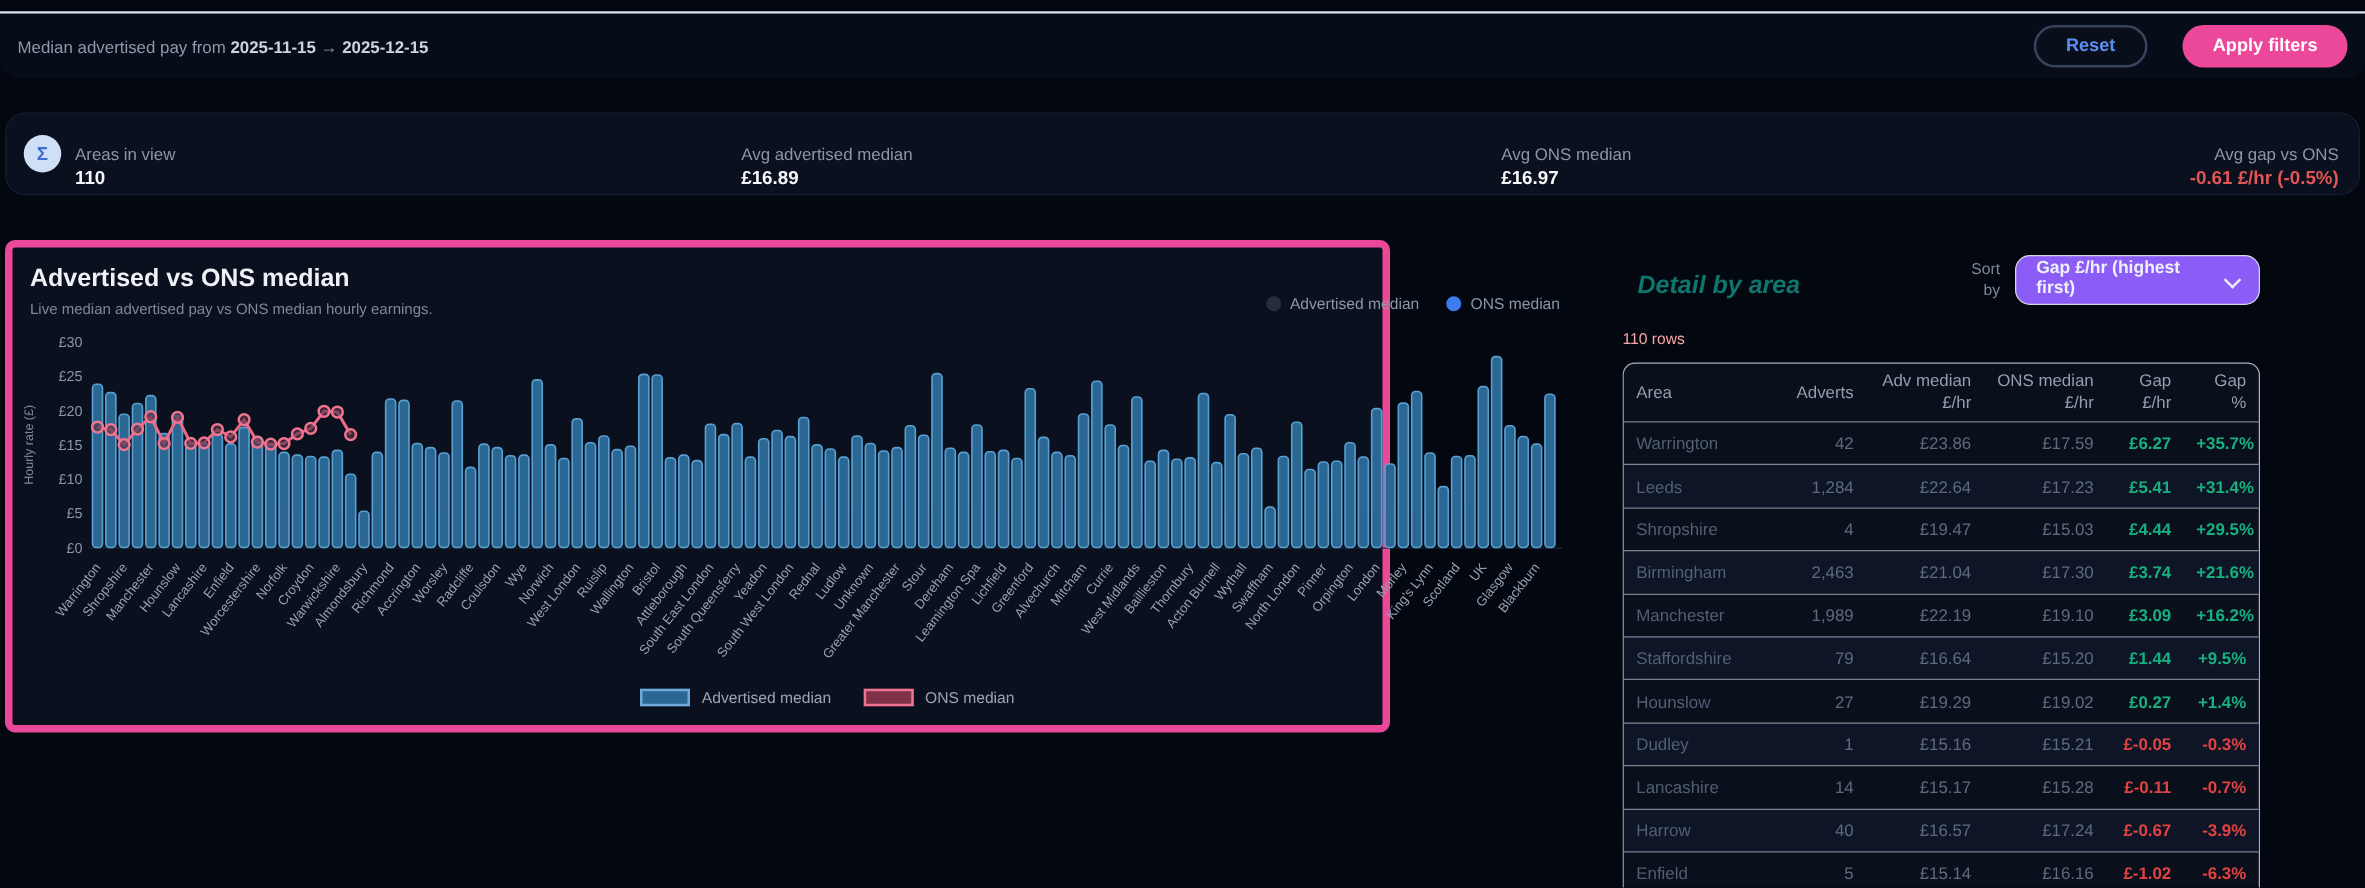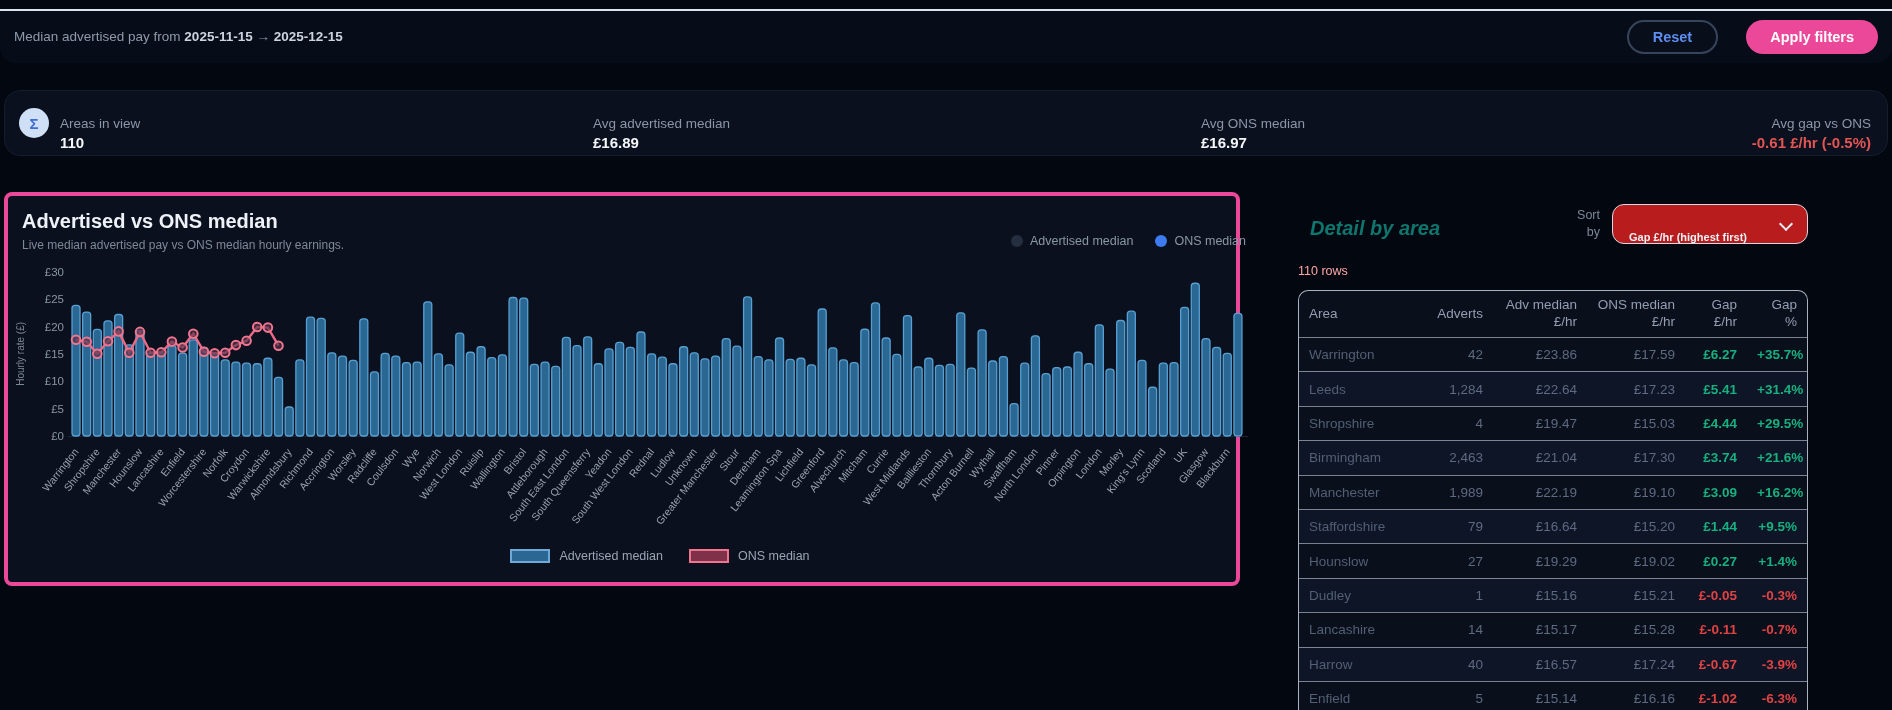--- a/index.html
+++ b/index.html
@@ -1,40 +1,40 @@
 <!DOCTYPE html>
 <html><head>
 <meta charset="utf-8">
 <style>
   html,body{margin:0;padding:0;width:1892px;height:710px;overflow:hidden;
     background:#030710;font-family:"Liberation Sans",sans-serif;color:#e8ecf2;}
   .topline{position:absolute;top:9px;left:0;width:1892px;height:2px;background:#dde3ec;}
   
   .filter-bar{position:absolute;top:11px;left:0;width:1892px;height:52px;background:#070d18;
-    border-radius:0 0 16px 16px;display:flex;justify-content:space-between;
+    border-radius:0 0 16px 16px;display:flex;align-items:center;justify-content:space-between;
     padding:18px 14px;box-sizing:border-box;}
   .filter-text{font-size:13.5px;color:#8e99ab;}
   .filter-text b{color:#ccd4e0;font-weight:600;}
   .btns{display:flex;gap:28px;align-items:center;}
   .btn{height:34px;padding:0 24px;border-radius:999px;font-size:14.5px;font-weight:700;cursor:pointer;}
   .btn-reset{border:2px solid #37445d;background:rgba(10,16,30,.6);color:#5d8ff2;}
   .btn-apply{border:none;background:#ec4899;color:#ffffff;}
   
   .stats{position:absolute;top:90px;left:4px;width:1884px;height:66px;background:#0a101d;
     border:1px solid #151d2e;border-radius:16px;box-sizing:border-box;}
   .stat{position:absolute;top:0;height:100%;display:flex;align-items:center;gap:11px;}
   .s1{left:14px}.s2{left:588px}.s3{left:1196px}.s4{right:16px;text-align:right}
   .sigma{width:30px;height:30px;border-radius:50%;background:#cfe0f6;color:#3f6cd0;font-weight:700;
     font-size:15px;display:flex;align-items:center;justify-content:center;}
   .stat .lbl{font-size:13.5px;color:#8b96a8;margin-bottom:3px;margin-top:20px;}
   .stat .val{font-size:15px;font-weight:700;color:#f4f6f9;}
   .s4 .val{color:#e25555;}
   
-  .chart-panel{position:absolute;left:4px;top:192px;width:1236px;height:394px;background:#0a101d;
-    border:4px solid #ec4899;border-radius:8px;box-sizing:border-box;}
+  .chart-panel{position:absolute;left:4px;top:192px;width:1108px;height:394px;background:#0a101d;
+    border:6px solid #ec4899;border-radius:8px;box-sizing:border-box;}
   .chart-head{position:absolute;left:14px;top:14px;width:1224px;display:flex;
     justify-content:space-between;z-index:2;}
   .chart-title{font-size:20px;font-weight:800;color:#eef1f6;margin:0 0 5px;}
   .chart-sub{font-size:12px;color:#7d8899;}
   .toggles{display:flex;gap:22px;align-items:center;padding-top:20px;}
   .tg{display:flex;align-items:center;gap:7px;font-size:12.5px;color:#8b96a6;cursor:pointer;}
   .dot{width:12px;height:12px;border-radius:50%;}
   .dot-off{background:#252e3e;}
   .dot-on{background:#3d7cf0;}
   .chart-svg{position:absolute;left:0;top:0;}
@@ -47,22 +47,22 @@
   .lg-label{font-size:12.5px;color:#9aa4b4;}
   
   .detail{position:absolute;left:1298px;top:192px;width:510px;height:518px;box-sizing:border-box;
     padding-top:12px;overflow:hidden;}
   .detail-head{display:flex;justify-content:space-between;align-items:flex-start;}
   .d-title{font-size:20px;font-weight:800;color:#0f766e;line-height:24px;margin:12px;font-style:italic;}
   .d-rows{font-size:12.5px;color:#fca5a5;margin-top:24px;}
   .sort-wrap{display:flex;gap:12px;align-items:center;}
   .sort-label{width:36px;font-size:12.5px;color:#7d8899;text-align:right;line-height:1.35;}
   .select-box{position:relative;width:196px;height:40px;border:1.5px solid #d3dae4;border-radius:12px;
-    background:#b91c1c;display:flex;align-items:flex-end;padding:0 36px 0 16px;box-sizing:border-box;
-    font-size:11px;font-weight:600;color:#eef2f7;cursor:pointer;}
+    background:#8b5cf6;display:flex;align-items:flex-start;padding:0 36px 0 16px;box-sizing:border-box;
+    font-size:14px;font-weight:600;color:#eef2f7;cursor:pointer;}
   .chev{position:absolute;right:16px;top:14px;width:8px;height:8px;border-right:2px solid #e6ebf2;
     border-bottom:2px solid #e6ebf2;transform:rotate(45deg);}
   .dtable{margin-top:12px;border:1.5px solid rgba(210,219,231,.8);border-radius:10px;
     overflow:hidden;background:#0a0f1c;}
   .thead,.trow{display:grid;grid-template-columns:118px 76px 94px 98px 62px 1fr;align-items:center;}
   .thead{min-height:46px;color:#939eb0;font-size:13px;}
   .cell{padding:0 10px;font-size:13.5px;}
   .hc{line-height:1.25;}
   .num{text-align:right;}
   .trow{height:33.4px;border-top:1px solid rgba(216,224,235,.55);}

